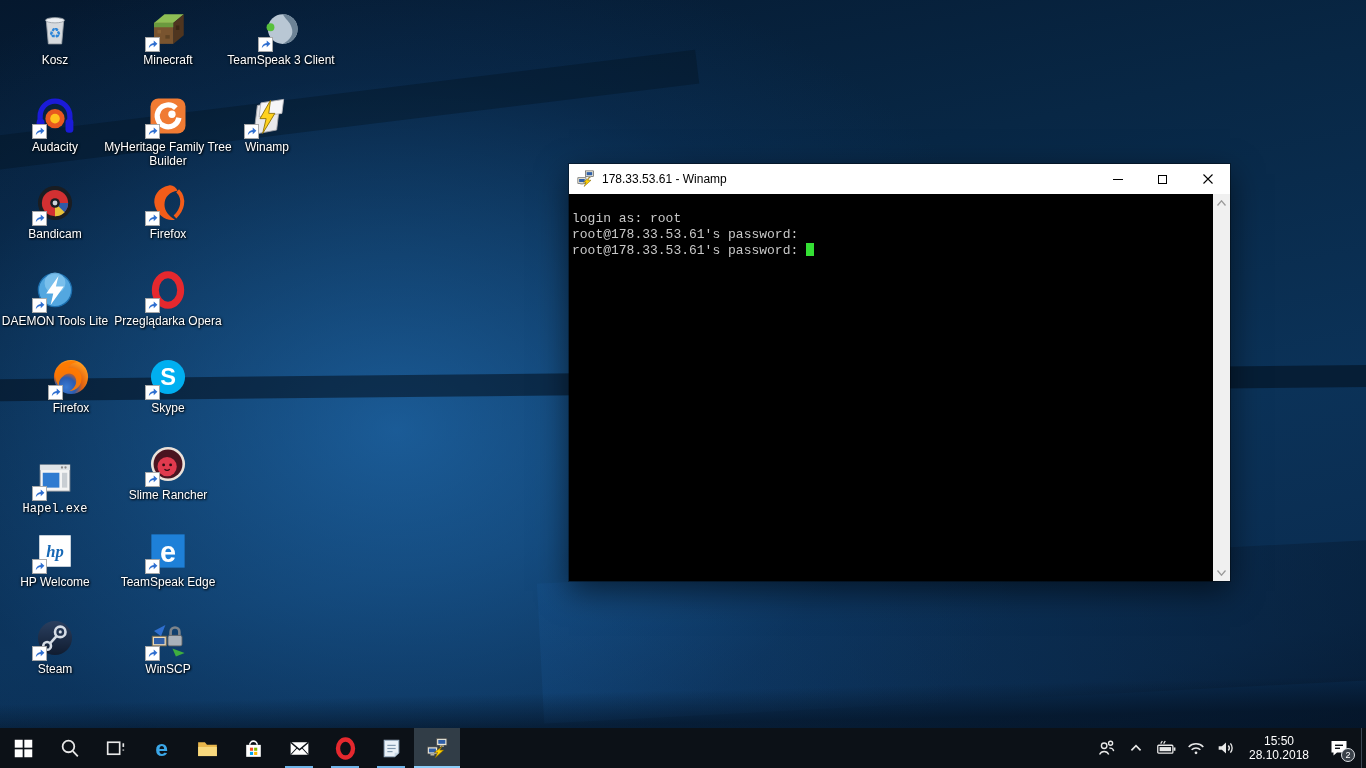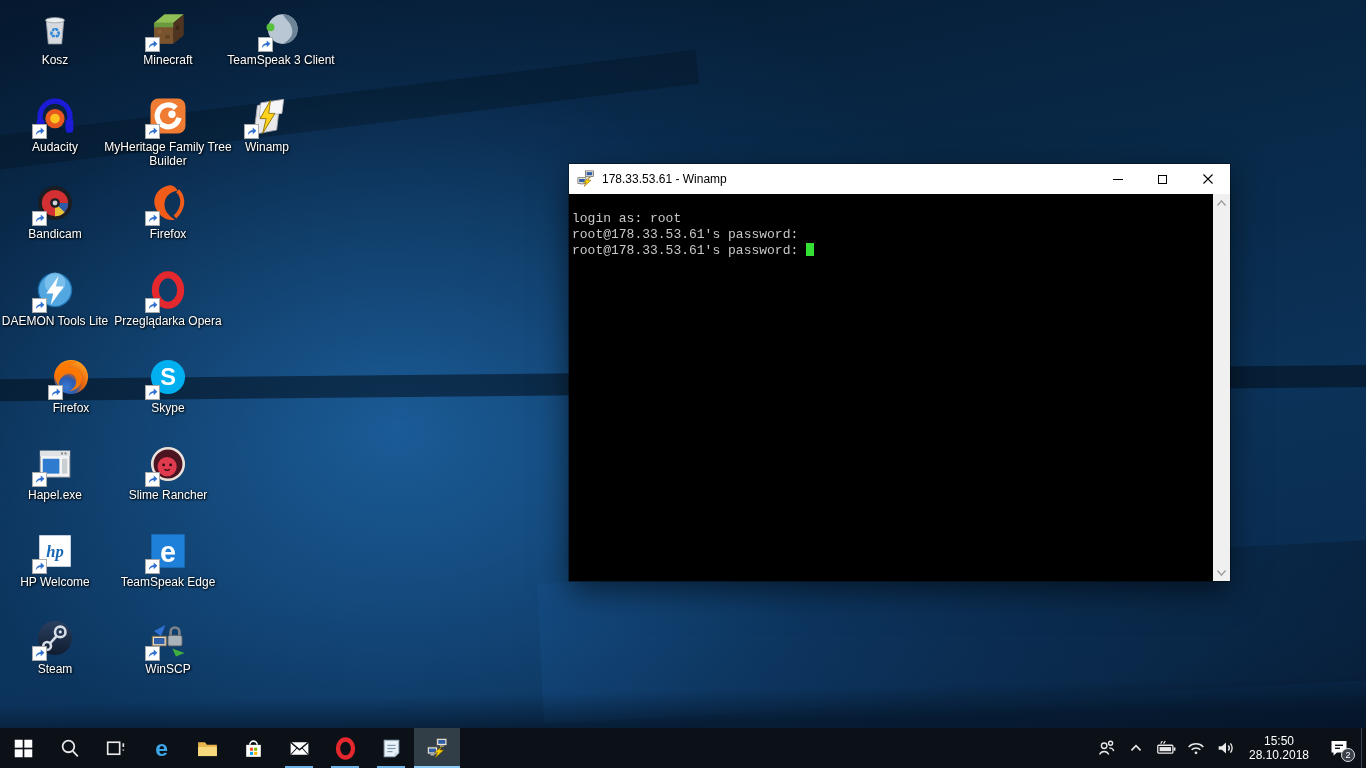--- a/index.html
+++ b/index.html
@@ -277,21 +277,21 @@
           </svg>
           <span class="shortcut-badge">
             <svg viewBox="0 0 16 16">
               <rect x="0.5" y="0.5" width="15" height="15" fill="#fff" stroke="#a8a8a8"></rect>
               <path d="M4 12 C4.3 8.5 6.5 6.6 9.3 6.4 L9.3 3.8 L13.2 7.3 L9.3 10.8 L9.3 8.6 C7 8.8 5.2 10 4 12 Z" fill="#2f6fd0"></path>
             </svg>
           </span>
         </div>
         <div class="desk-label">Skype</div>
       </div>
-      <div class="desk-icon" style="left: 17px; top: 443px;">
+      <div class="desk-icon" style="left: 17px; top: 457px; font-family: Liberation Mono, monospace;">
         <div class="desk-art">
           <svg viewBox="0 0 48 48">
             <rect x="7" y="9" width="34" height="30" fill="#f4f4f4" stroke="#8d9298"></rect>
             <rect x="7" y="9" width="34" height="6" fill="#dfe3e7"></rect>
             <circle cx="36" cy="12" r="1.3" fill="#888"></circle>
             <circle cx="32" cy="12" r="1.3" fill="#888"></circle>
             <rect x="10" y="18" width="19" height="17" fill="#2f7bd0"></rect>
             <rect x="32" y="18" width="6" height="17" fill="#c9ced3"></rect>
           </svg>
           <span class="shortcut-badge">

